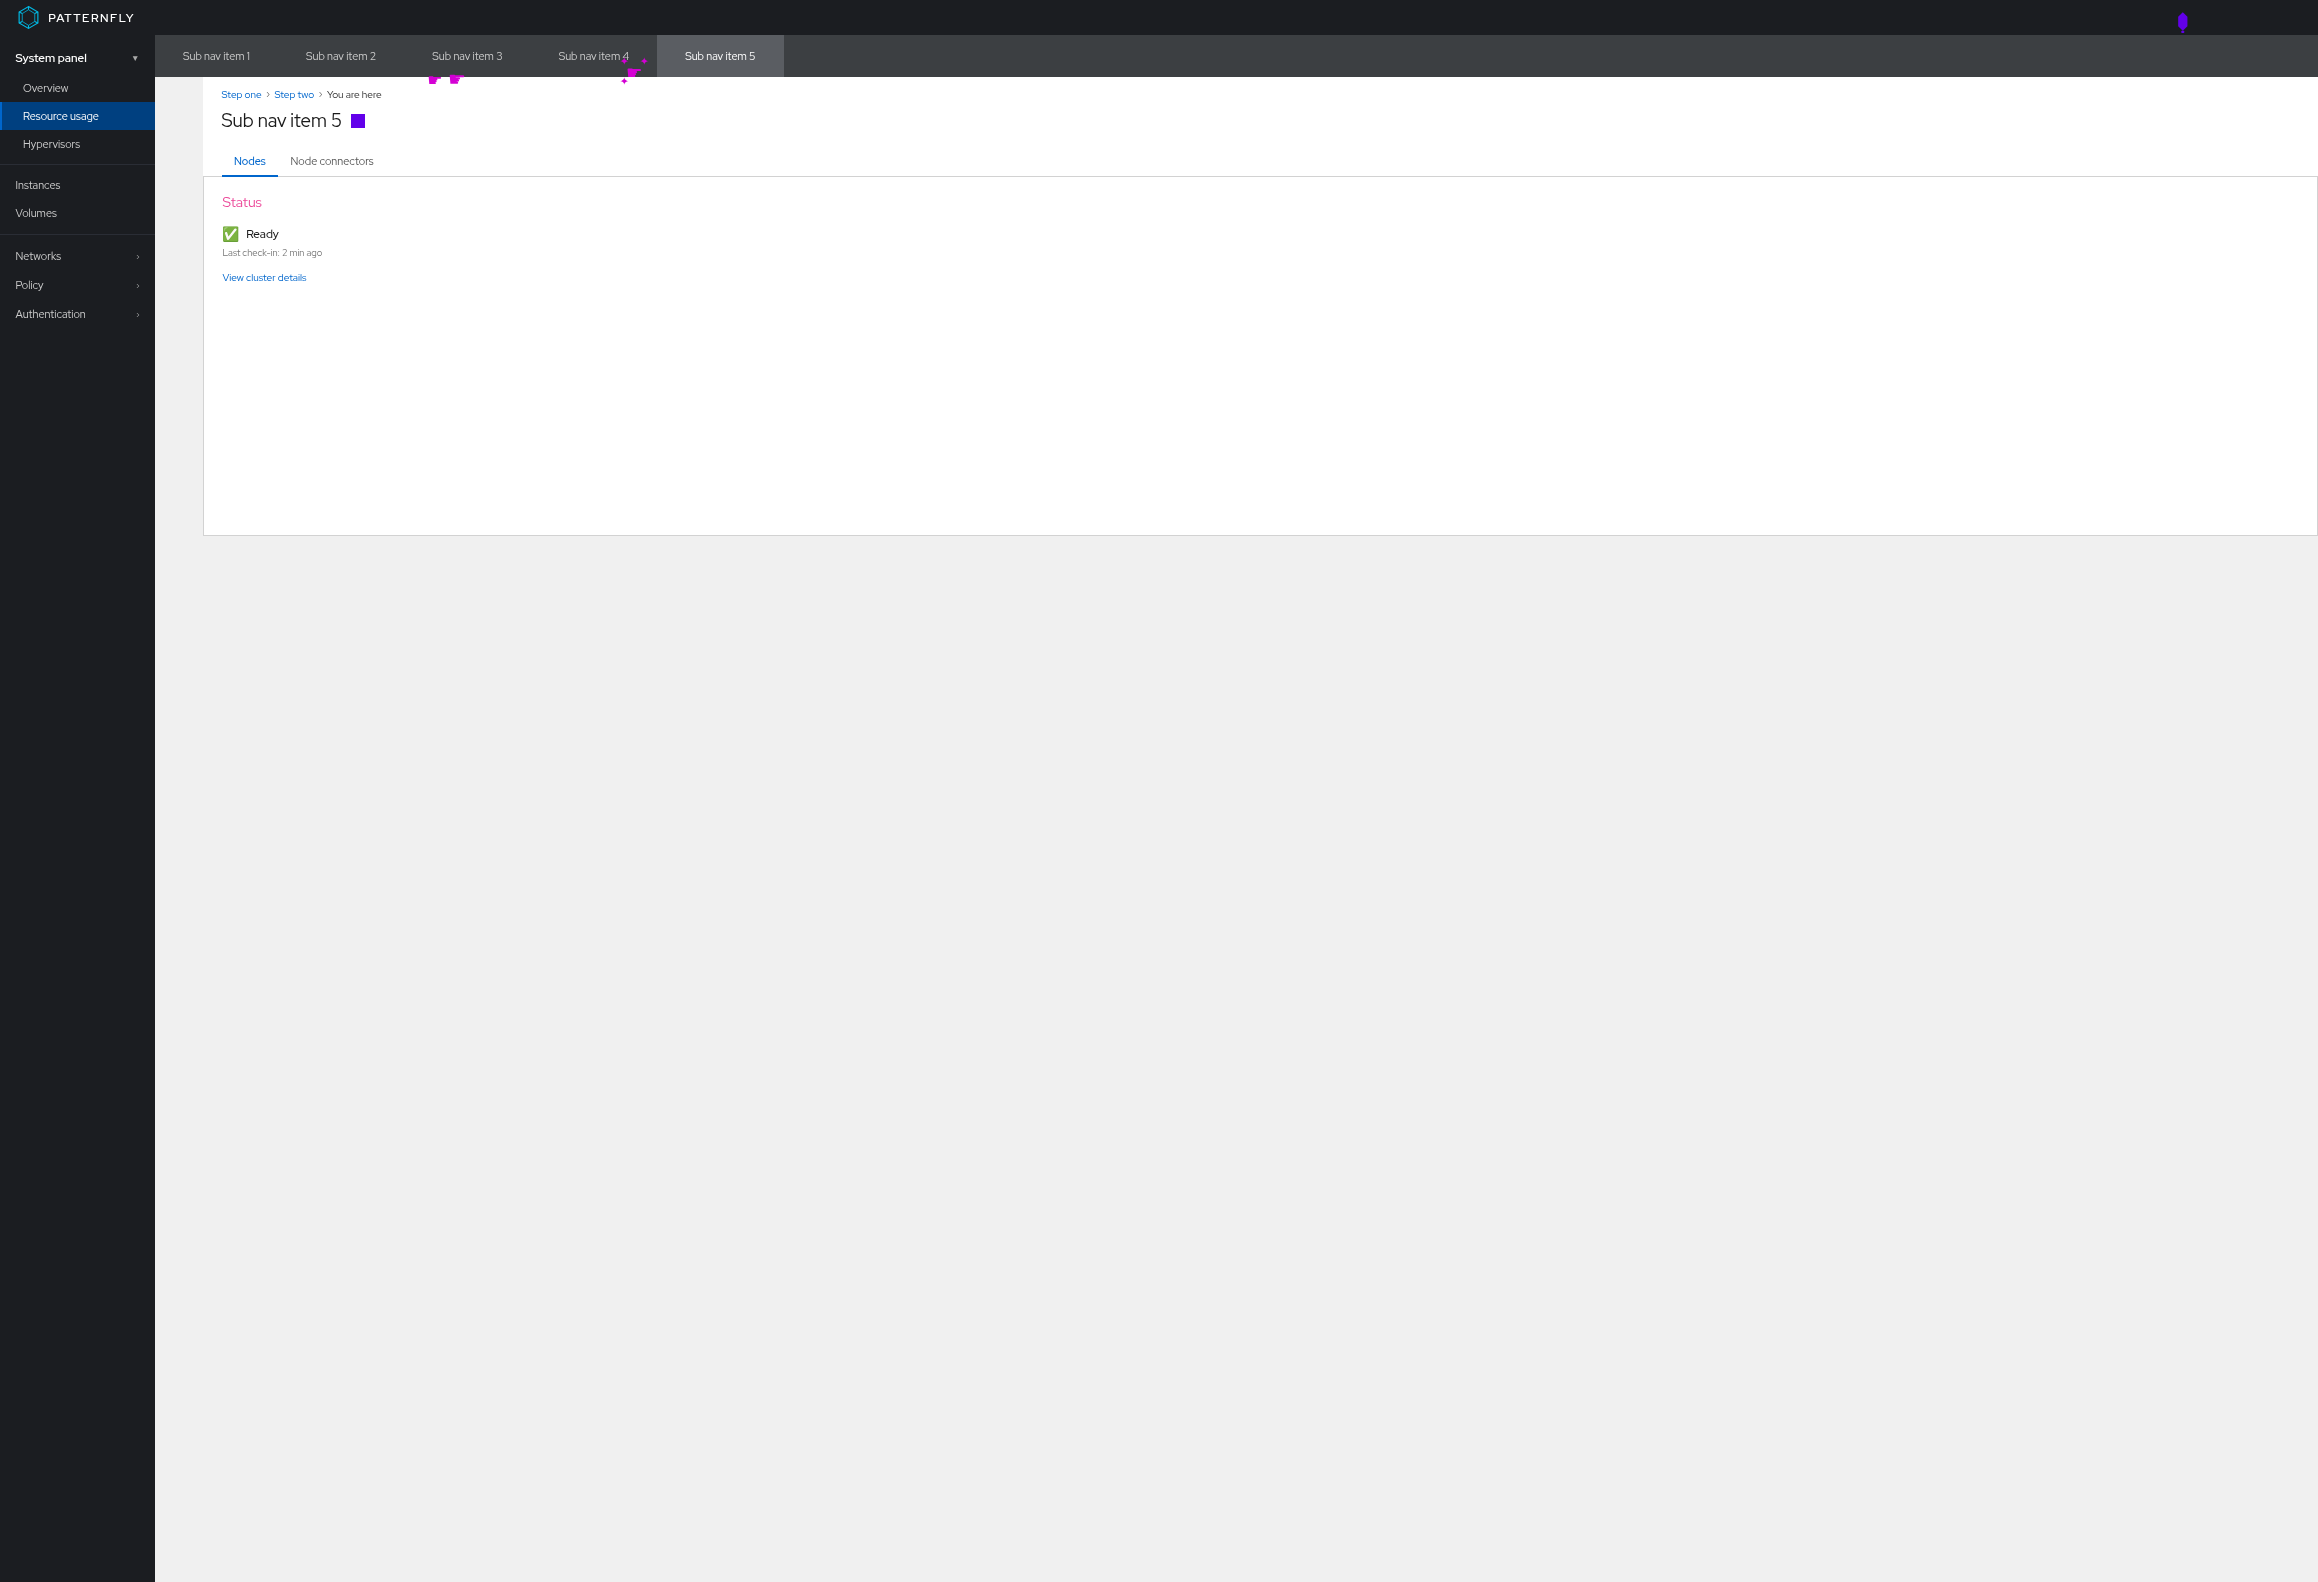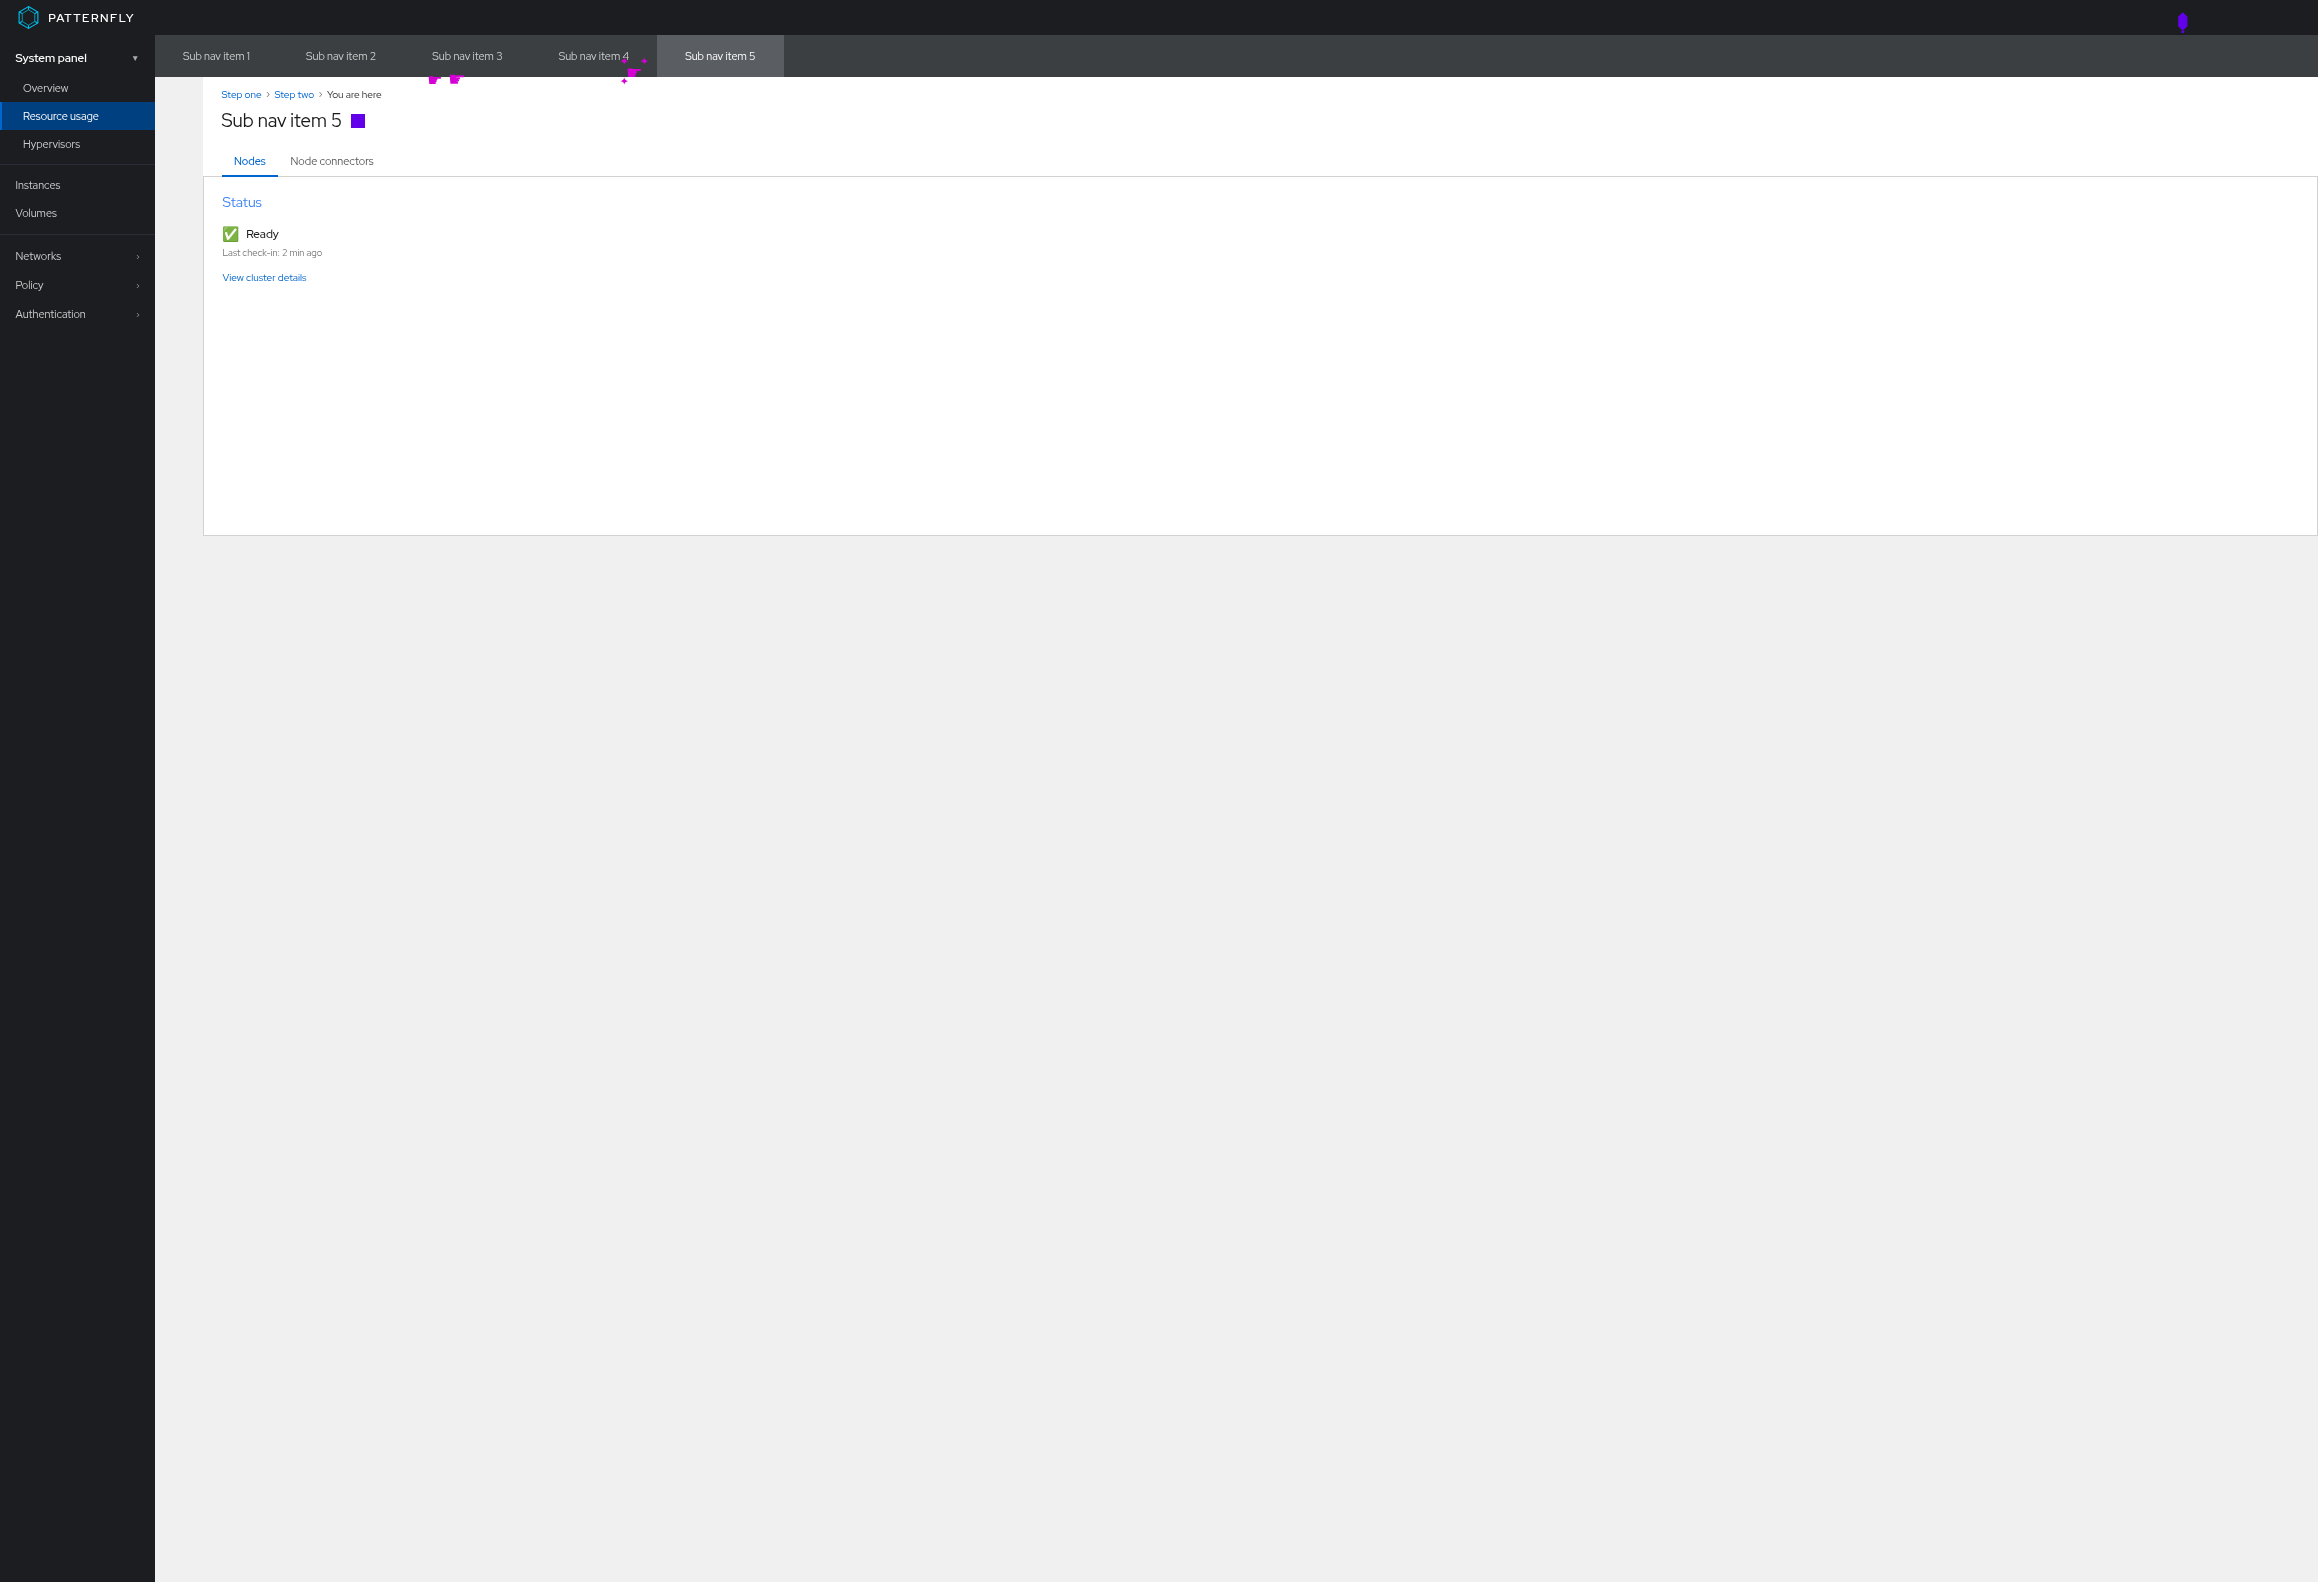--- a/index.html
+++ b/index.html
@@ -190,21 +190,21 @@
 
     
     .status-section {
       padding: 15.5px 18.5px;
       background: white;
     }
     .status-title {
       font-size: 14px;
       font-weight: 400;
       margin-bottom: 10.8px;
-      color: #3b82f6;
+      color: #ec4899;
     }
 
     
     .status-tabs {
       display: flex;
       border-bottom: 0.8px solid #d2d2d2;
       margin-bottom: 12.4px;
     }
     .status-tab {
       padding: 6.2px 12.4px;

